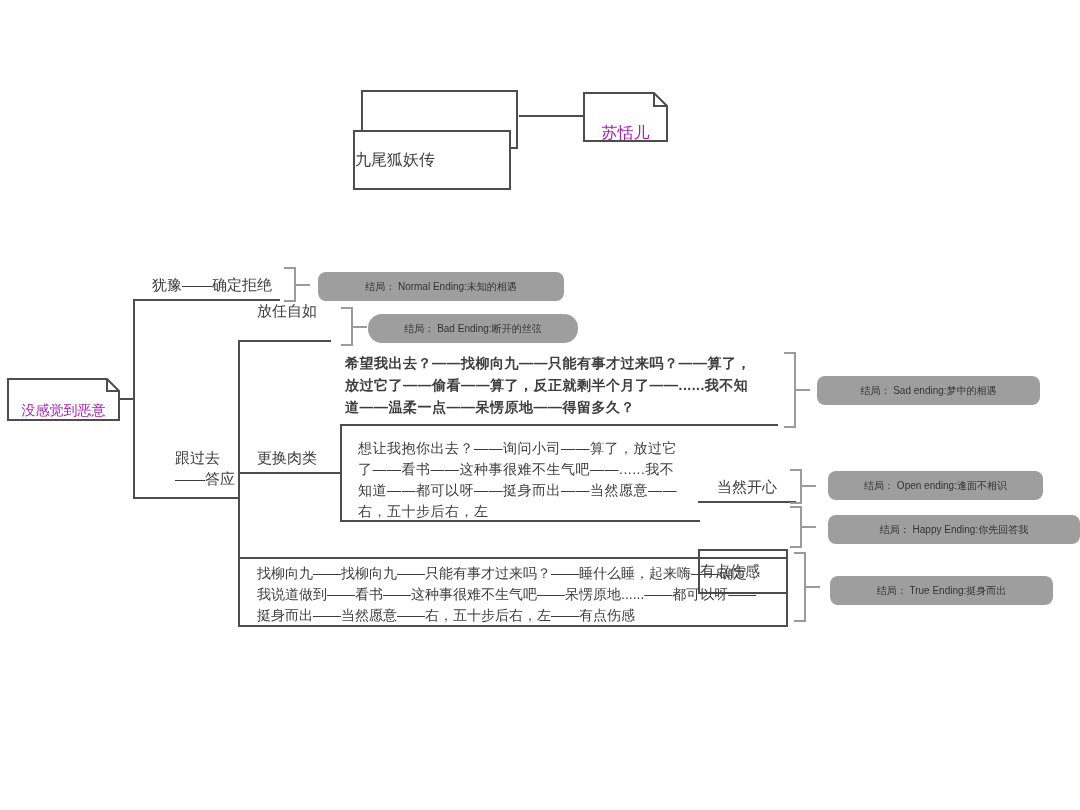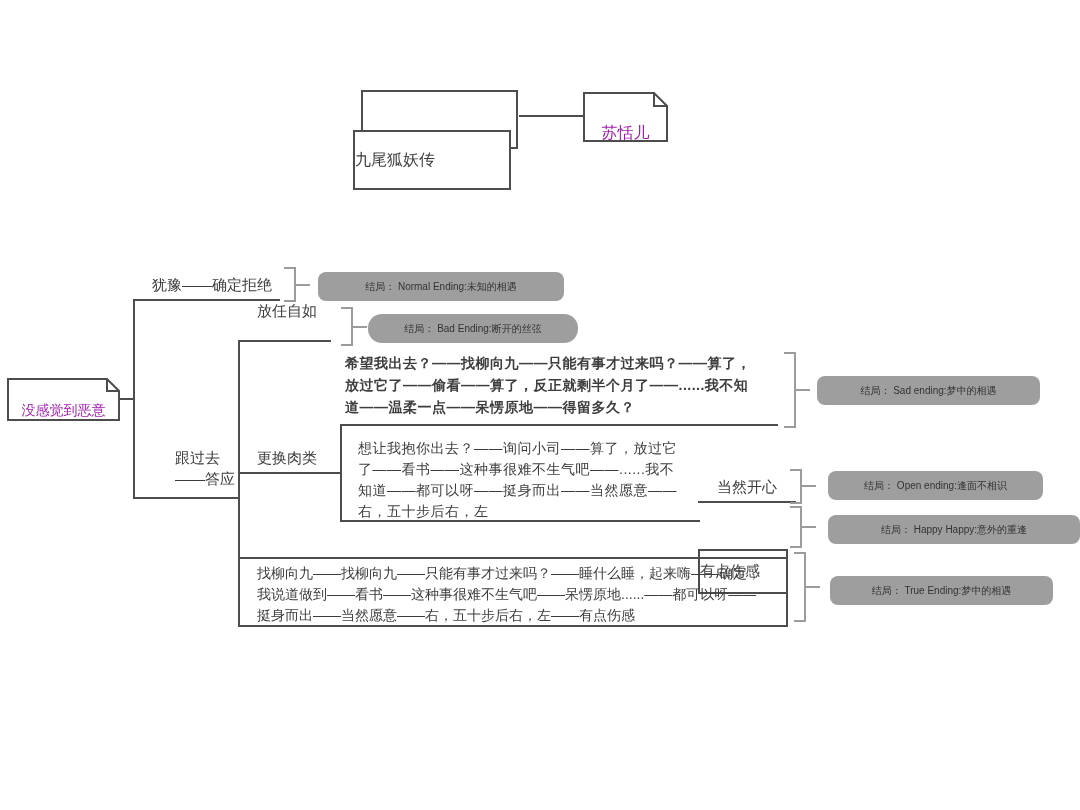--- a/index.html
+++ b/index.html
@@ -102,25 +102,25 @@
   <div class="bk" style="left:800px;top:485px;width:16px;height:2px;"></div>
   <div class="ending" style="left:828px;top:471px;width:215px;">结局： Open ending:逢面不相识</div>
 
   <div class="rectbox ctr" style="left:698px;top:501px;width:90px;height:45px;font-size:15px;">
     <span>有点伤感</span>
   </div>
   <div class="bk" style="left:800px;top:506px;width:2px;height:42px;"></div>
   <div class="bk" style="left:790px;top:506px;width:12px;height:2px;"></div>
   <div class="bk" style="left:790px;top:546px;width:12px;height:2px;"></div>
   <div class="bk" style="left:800px;top:526px;width:16px;height:2px;"></div>
-  <div class="ending" style="left:828px;top:515px;width:252px;">结局： Happy Happy:意外的重逢</div>
+  <div class="ending" style="left:828px;top:515px;width:252px;">结局： Happy Ending:你先回答我</div>
 
   <div class="rectbox" style="left:238px;top:557px;width:550px;height:70px;background:transparent;"></div>
   <div class="para" style="left:257px;top:563px;line-height:21px;letter-spacing:0;">找柳向九——找柳向九——只能有事才过来吗？——睡什么睡，起来嗨——确定，
 我说道做到——看书——这种事很难不生气吧——呆愣原地......——都可以呀——
 挺身而出——当然愿意——右，五十步后右，左——有点伤感</div>
   <div class="bk" style="left:804px;top:552px;width:2px;height:70px;"></div>
   <div class="bk" style="left:794px;top:552px;width:12px;height:2px;"></div>
   <div class="bk" style="left:794px;top:620px;width:12px;height:2px;"></div>
   <div class="bk" style="left:804px;top:586px;width:16px;height:2px;"></div>
-  <div class="ending" style="left:830px;top:576px;width:223px;">结局： True Ending:梦中的相遇</div>
+  <div class="ending" style="left:830px;top:576px;width:223px;">结局： True Ending:挺身而出</div>
 
 </div>
 
 </body></html>

